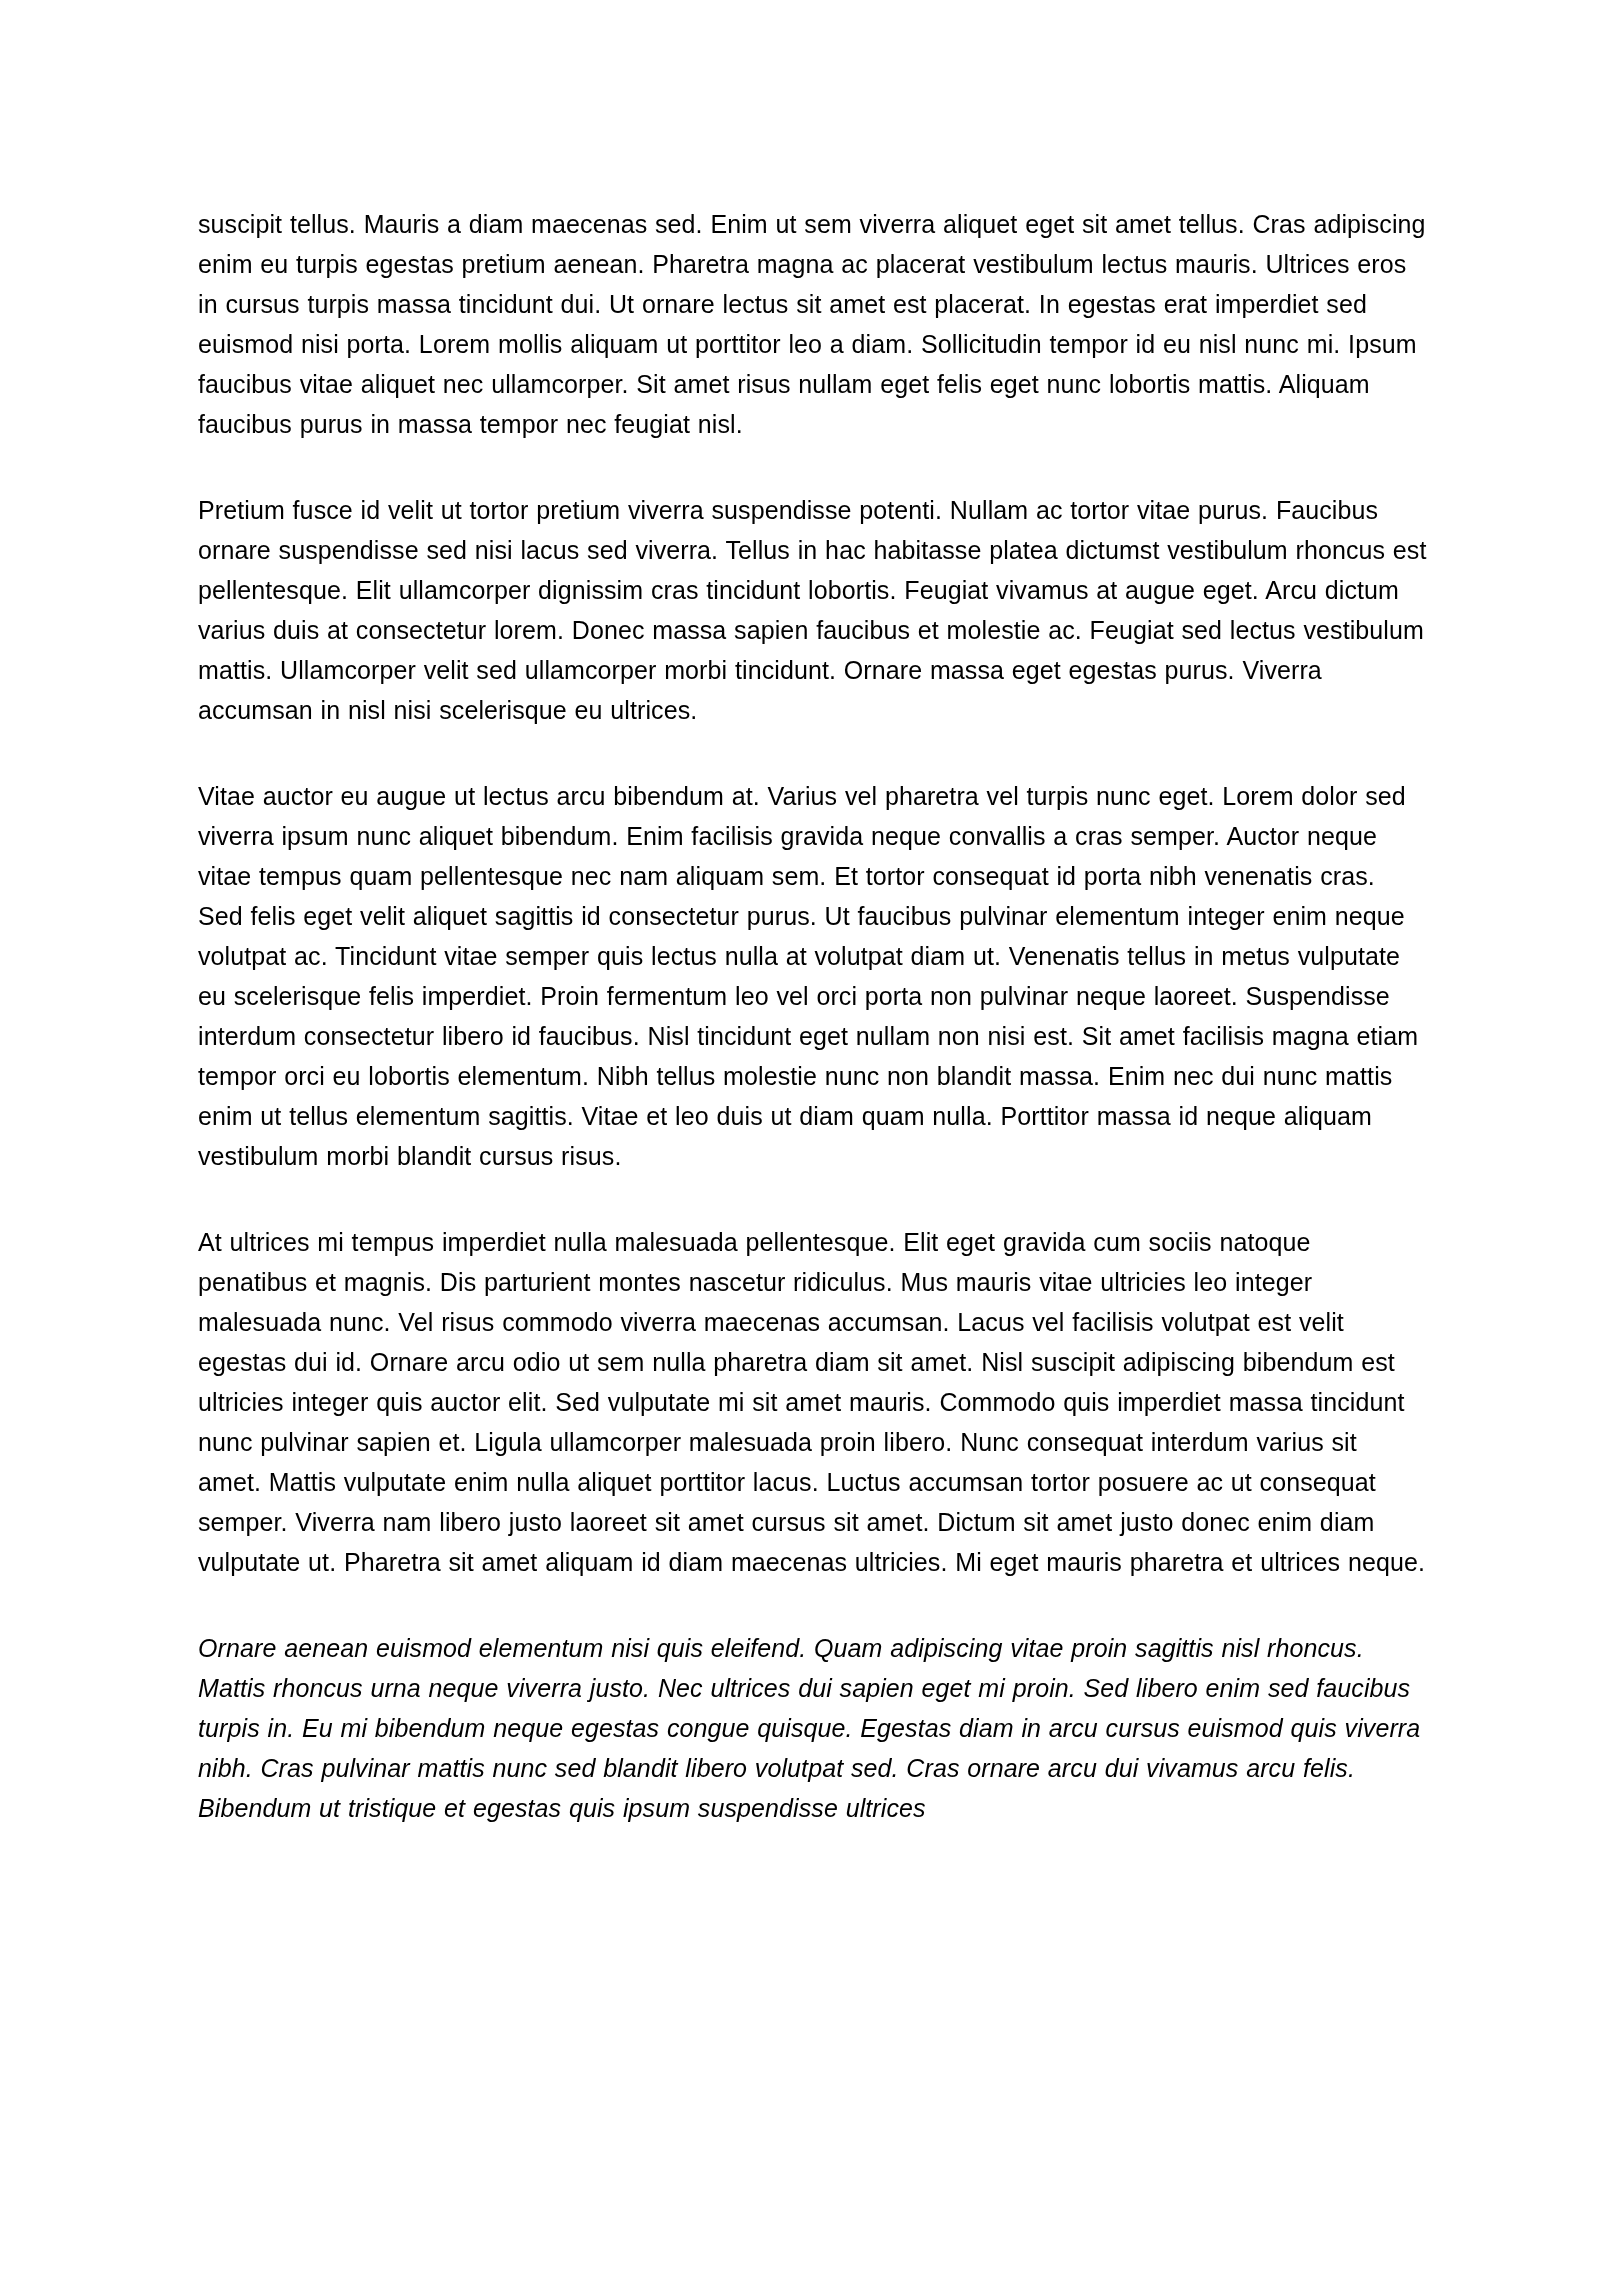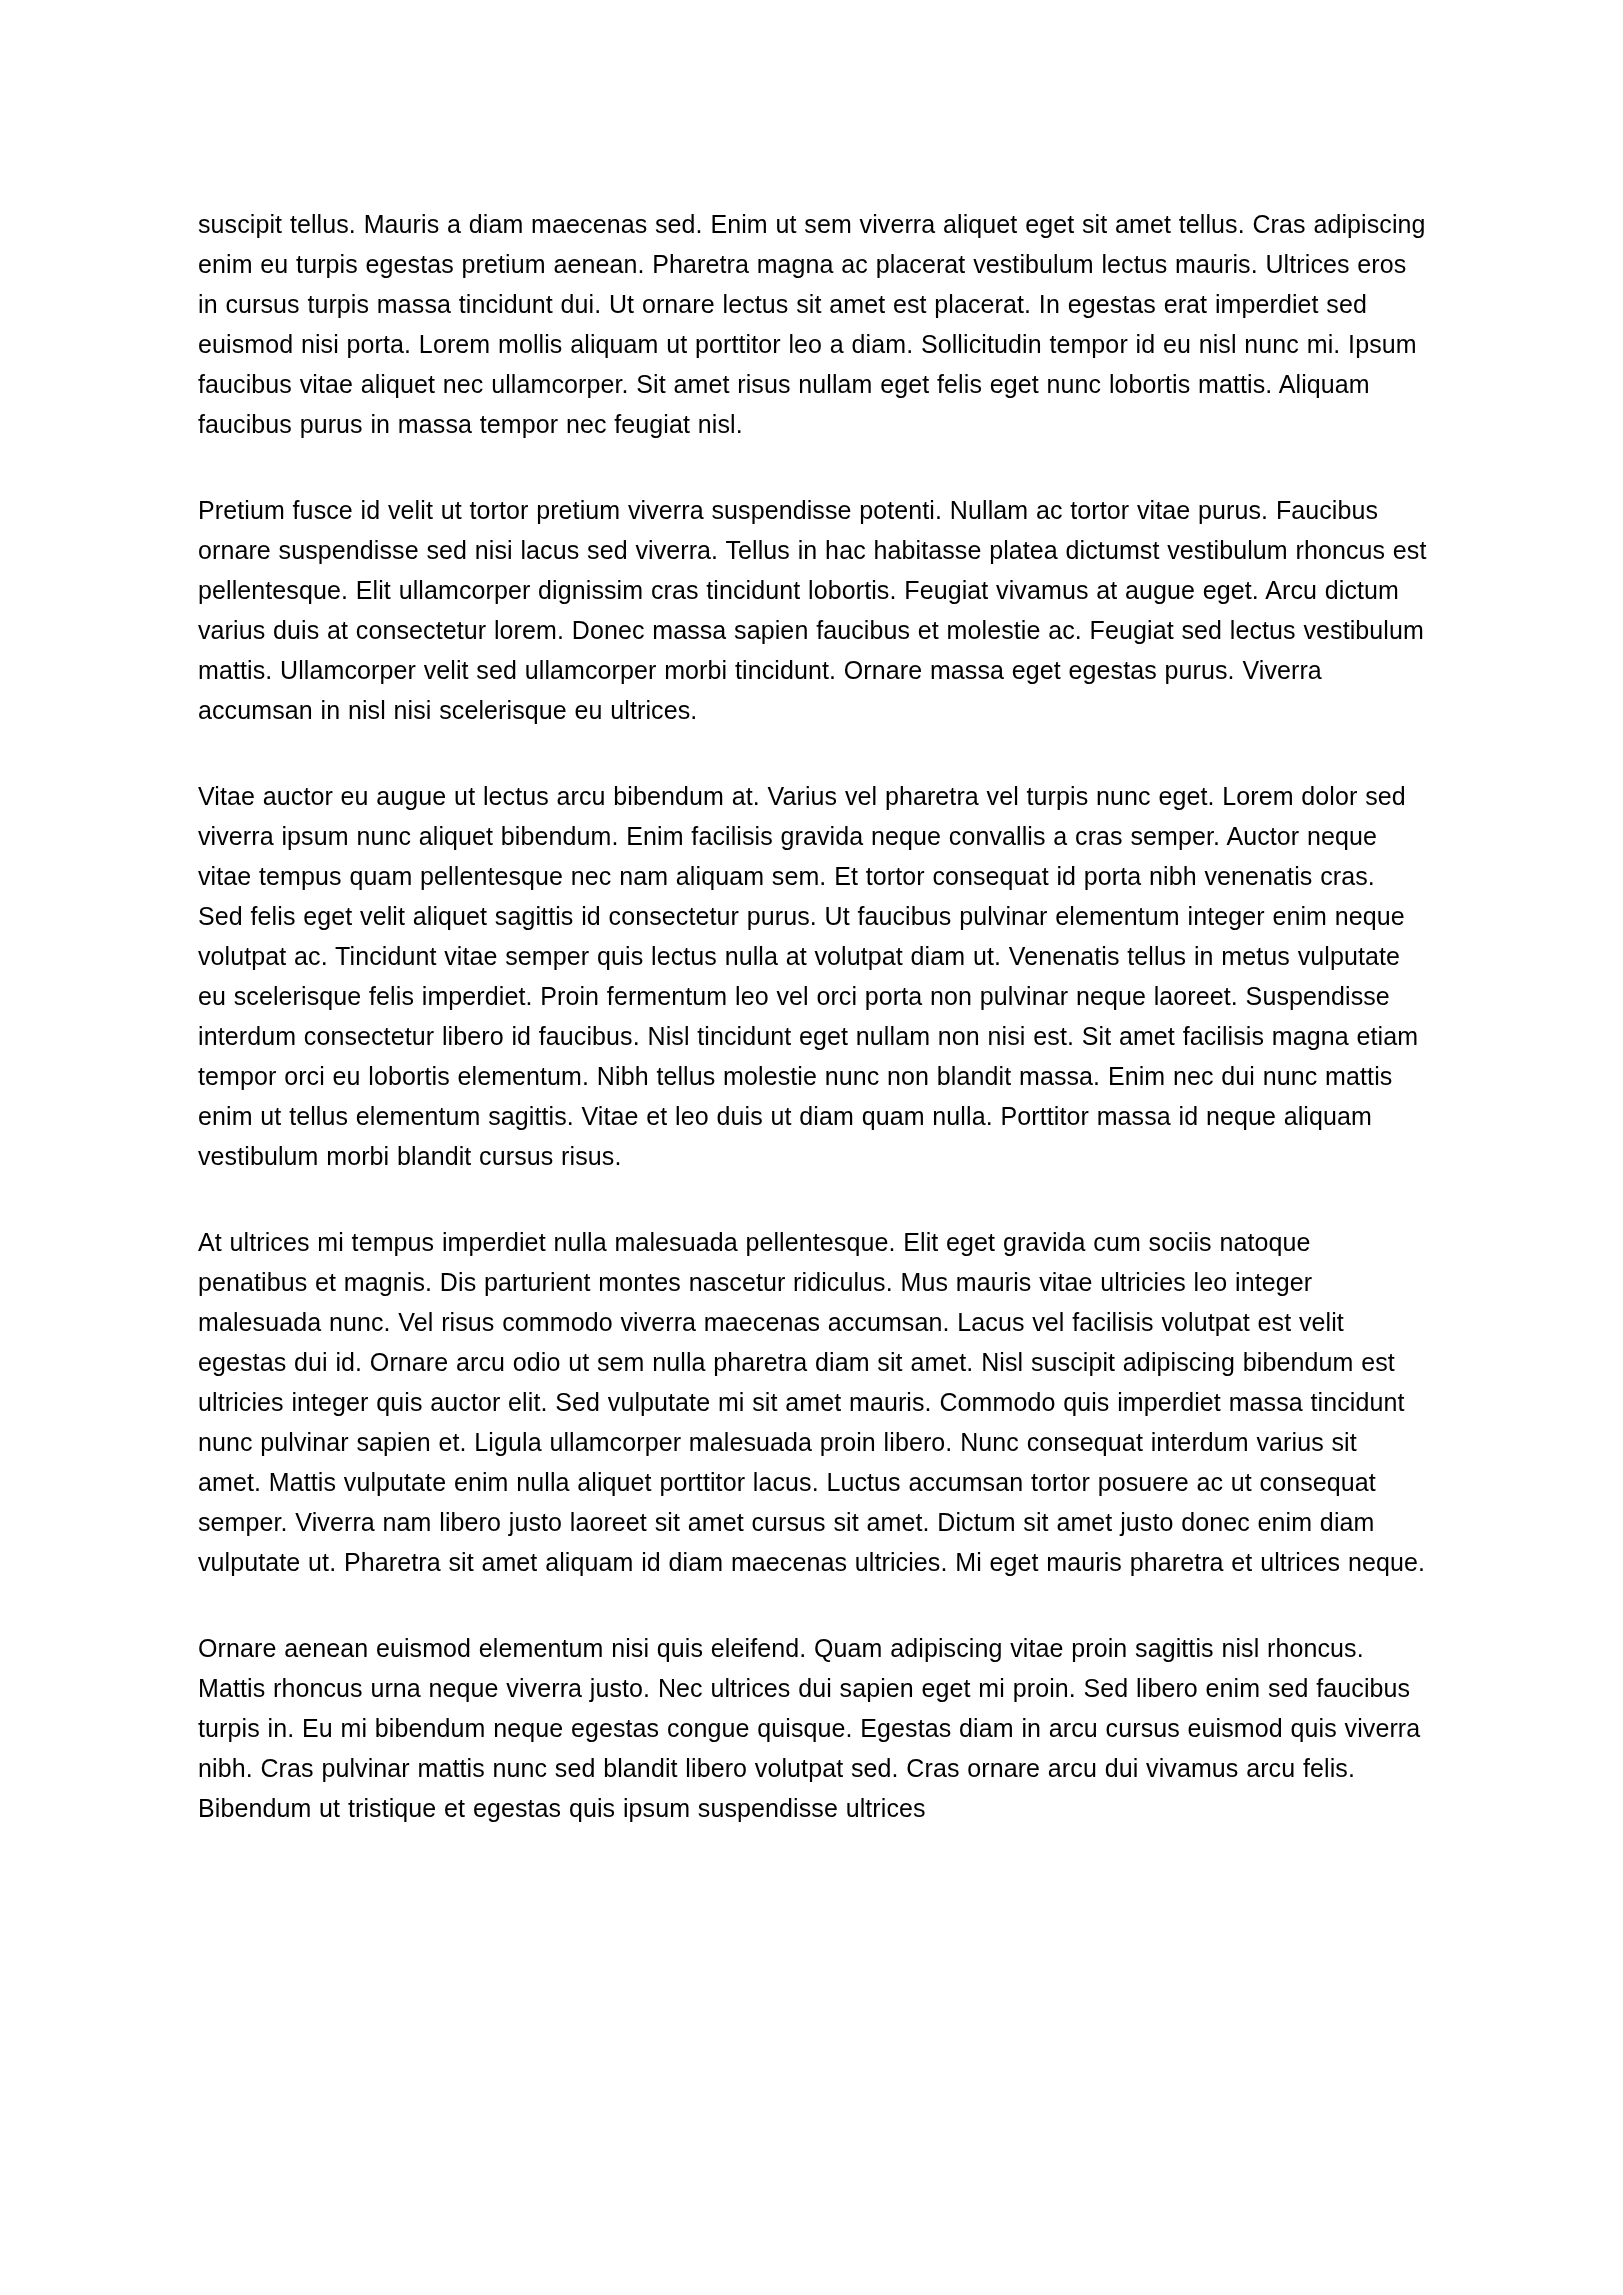--- a/index.html
+++ b/index.html
@@ -27,20 +27,21 @@
     padding: 0;
     font-size: 25px;
     line-height: 40px;
     color: #000000;
     text-align: left;
     letter-spacing: 0.1px;
     word-spacing: 0.7px;
   }
   .page p:last-child {
     margin-bottom: 0;
+    font-style: italic;
   }
 </style>
 </head>
 <body>
 
 <div class="page">
   <p>suscipit tellus. Mauris a diam maecenas sed. Enim ut sem viverra aliquet eget sit amet tellus. Cras adipiscing enim eu turpis egestas pretium aenean. Pharetra magna ac placerat vestibulum lectus mauris. Ultrices eros in cursus turpis massa tincidunt dui. Ut ornare lectus sit amet est placerat. In egestas erat imperdiet sed euismod nisi porta. Lorem mollis aliquam ut porttitor leo a diam. Sollicitudin tempor id eu nisl nunc mi. Ipsum faucibus vitae aliquet nec ullamcorper. Sit amet risus nullam eget felis eget nunc lobortis mattis. Aliquam faucibus purus in massa tempor nec feugiat nisl.</p>
   <p>Pretium fusce id velit ut tortor pretium viverra suspendisse potenti. Nullam ac tortor vitae purus. Faucibus ornare suspendisse sed nisi lacus sed viverra. Tellus in hac habitasse platea dictumst vestibulum rhoncus est pellentesque. Elit ullamcorper dignissim cras tincidunt lobortis. Feugiat vivamus at augue eget. Arcu dictum varius duis at consectetur lorem. Donec massa sapien faucibus et molestie ac. Feugiat sed lectus vestibulum mattis. Ullamcorper velit sed ullamcorper morbi tincidunt. Ornare massa eget egestas purus. Viverra accumsan in nisl nisi scelerisque eu ultrices.</p>
   <p>Vitae auctor eu augue ut lectus arcu bibendum at. Varius vel pharetra vel turpis nunc eget. Lorem dolor sed viverra ipsum nunc aliquet bibendum. Enim facilisis gravida neque convallis a cras semper. Auctor neque vitae tempus quam pellentesque nec nam aliquam sem. Et tortor consequat id porta nibh venenatis cras. Sed felis eget velit aliquet sagittis id consectetur purus. Ut faucibus pulvinar elementum integer enim neque volutpat ac. Tincidunt vitae semper quis lectus nulla at volutpat diam ut. Venenatis tellus in metus vulputate eu scelerisque felis imperdiet. Proin fermentum leo vel orci porta non pulvinar neque laoreet. Suspendisse interdum consectetur libero id faucibus. Nisl tincidunt eget nullam non nisi est. Sit amet facilisis magna etiam tempor orci eu lobortis elementum. Nibh tellus molestie nunc non blandit massa. Enim nec dui nunc mattis enim ut tellus elementum sagittis. Vitae et leo duis ut diam quam nulla. Porttitor massa id neque aliquam vestibulum morbi blandit cursus risus.</p>
   <p>At ultrices mi tempus imperdiet nulla malesuada pellentesque. Elit eget gravida cum sociis natoque penatibus et magnis. Dis parturient montes nascetur ridiculus. Mus mauris vitae ultricies leo integer malesuada nunc. Vel risus commodo viverra maecenas accumsan. Lacus vel facilisis volutpat est velit egestas dui id. Ornare arcu odio ut sem nulla pharetra diam sit amet. Nisl suscipit adipiscing bibendum est ultricies integer quis auctor elit. Sed vulputate mi sit amet mauris. Commodo quis imperdiet massa tincidunt nunc pulvinar sapien et. Ligula ullamcorper malesuada proin libero. Nunc consequat interdum varius sit amet. Mattis vulputate enim nulla aliquet porttitor lacus. Luctus accumsan tortor posuere ac ut consequat semper. Viverra nam libero justo laoreet sit amet cursus sit amet. Dictum sit amet justo donec enim diam vulputate ut. Pharetra sit amet aliquam id diam maecenas ultricies. Mi eget mauris pharetra et ultrices neque.</p>

